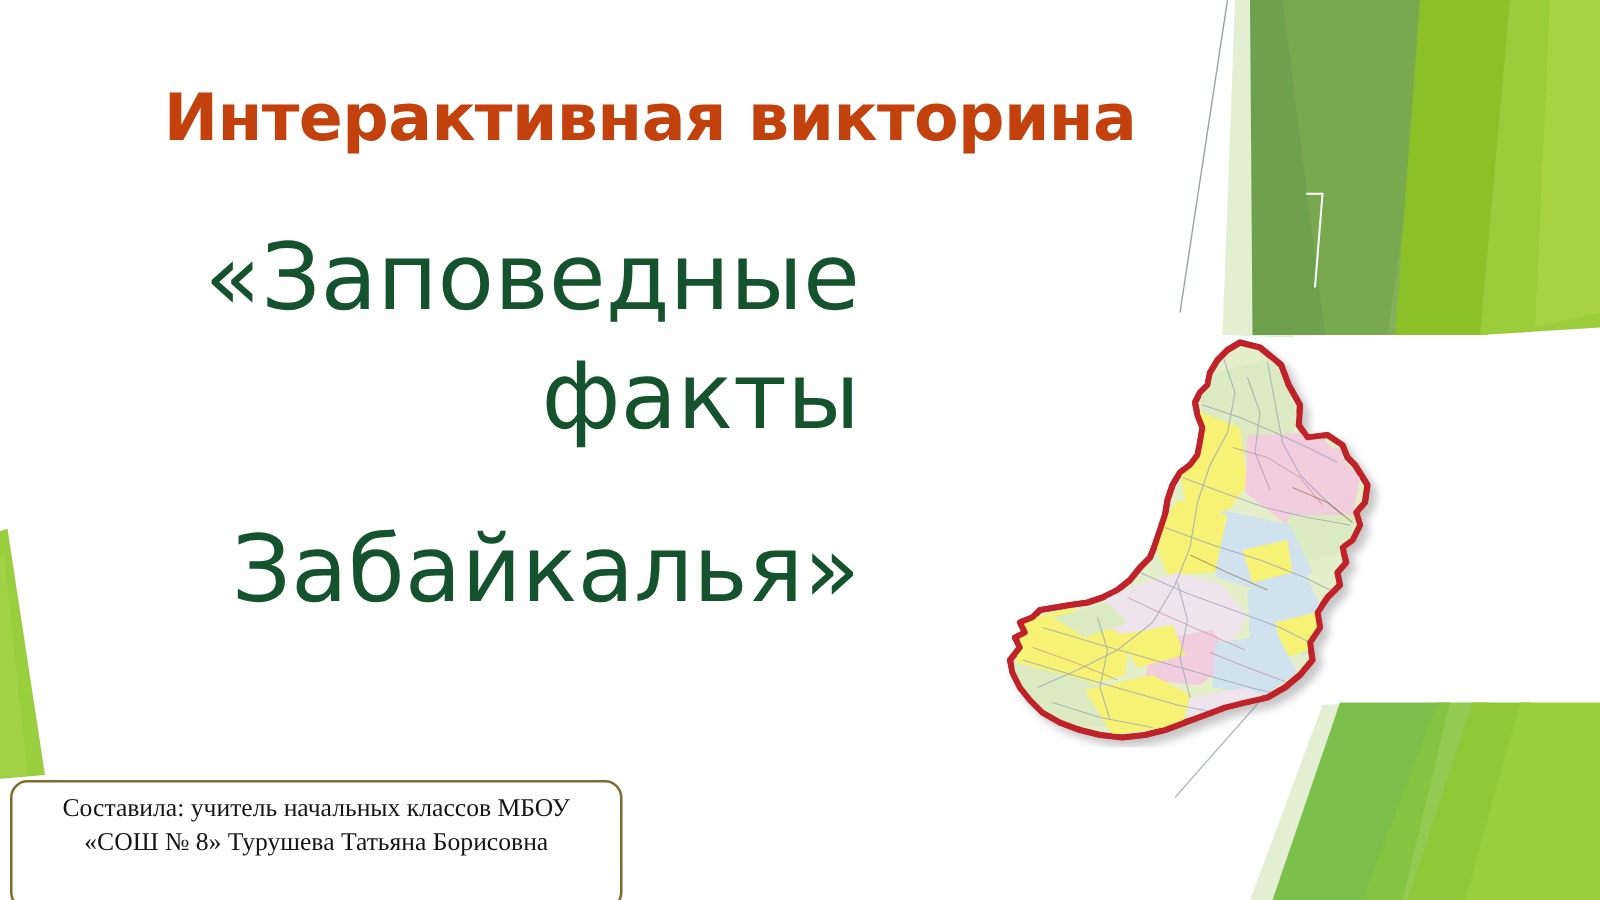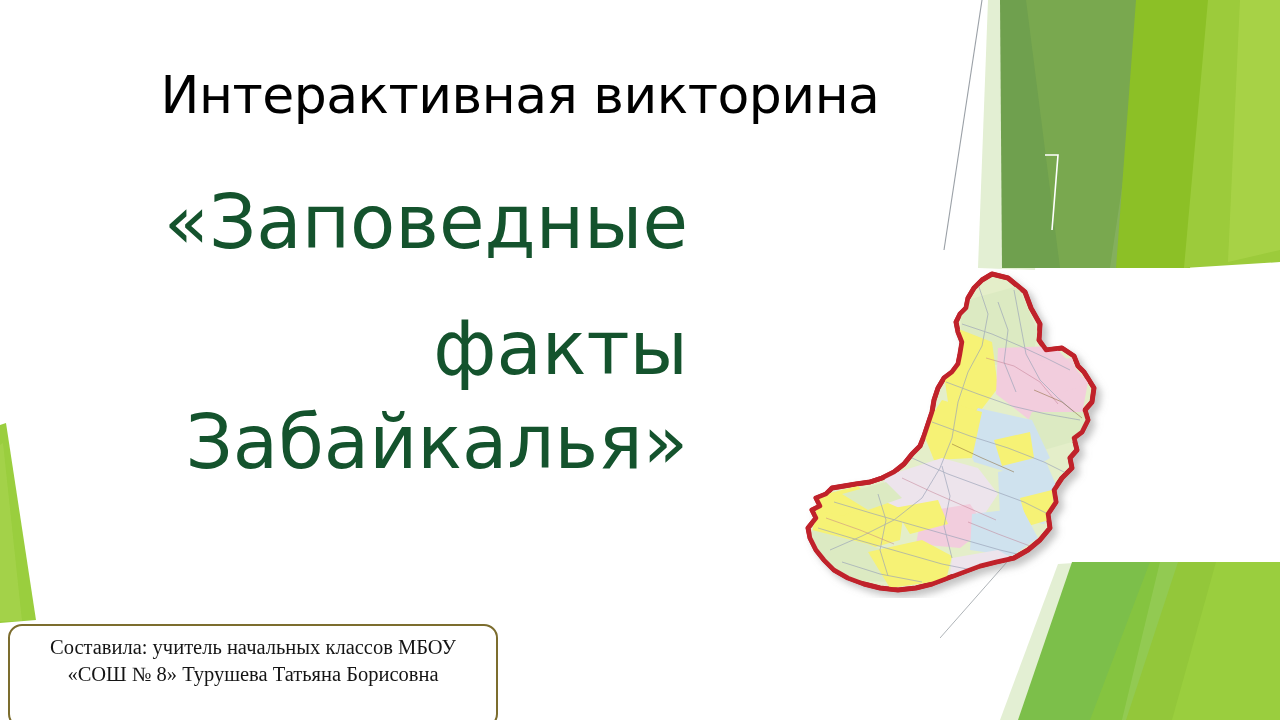--- a/index.html
+++ b/index.html
@@ -27,45 +27,45 @@
   #deco-bottom-right { bottom: 0; right: 0; width: 340px; height: 180px; }
   #deco-left-wedge { left: 0;   top: 415px; width: 60px;  height: 215px; }
 
   
   #kicker {
     position: absolute;
     left: 0;
     top: 68px;
     width: 1040px;
     text-align: center;
-    color: #000000;
+    color: #c2410c;
     font-family: "DejaVu Sans", sans-serif;
-    font-weight: normal;
+    font-weight: bold;
     font-size: 52px;
     letter-spacing: -0.5px;
     line-height: 1.05;
     white-space: nowrap;
   }
 
   #main-title {
     position: absolute;
     left: 48px;
     top: 175px;
     width: 640px;
     color: #14532d;
     font-family: "DejaVu Sans", sans-serif;
     font-weight: normal;
     font-size: 74px;
     line-height: 1.28;
     text-align: right;
   }
   #main-title .line { display: block; white-space: nowrap; }
   #main-title .l1 { text-indent: 12px; }
-  #main-title .l2 { text-indent: 52px; margin-top: 31px; }
-  #main-title .l3 { text-indent: 0px; }
+  #main-title .l2 { text-indent: 52px; }
+  #main-title .l3 { text-indent: 0px; margin-top: 45px; }
 
   
   #map-figure {
     position: absolute;
     left: 782px;
     top: 262px;
     width: 330px;
     height: 336px;
   }
   #map-figure svg { display: block; width: 100%; height: 100%; }

